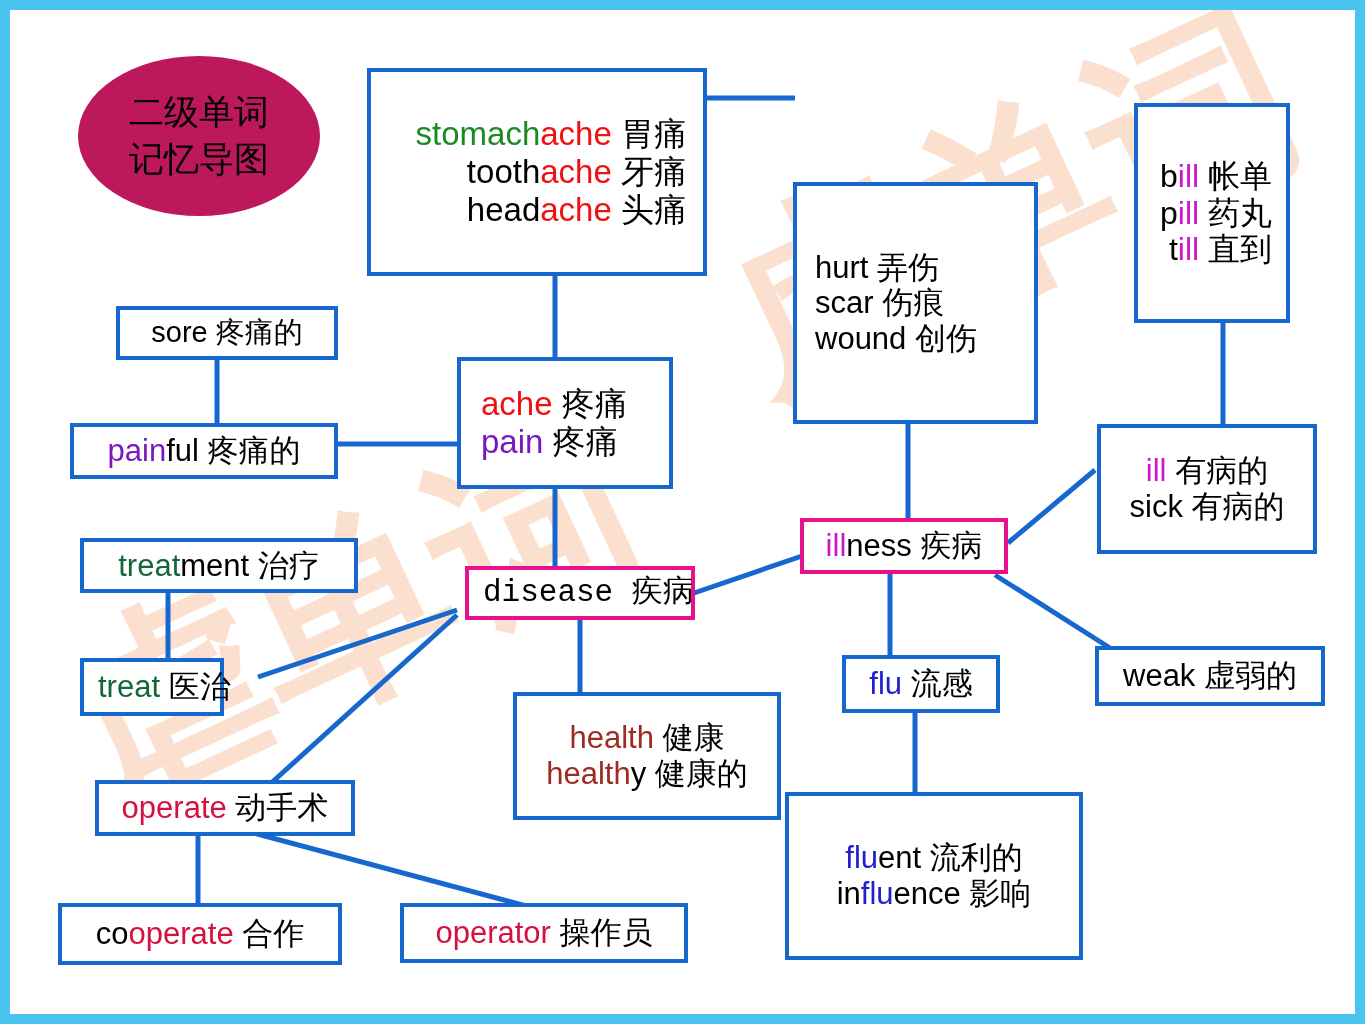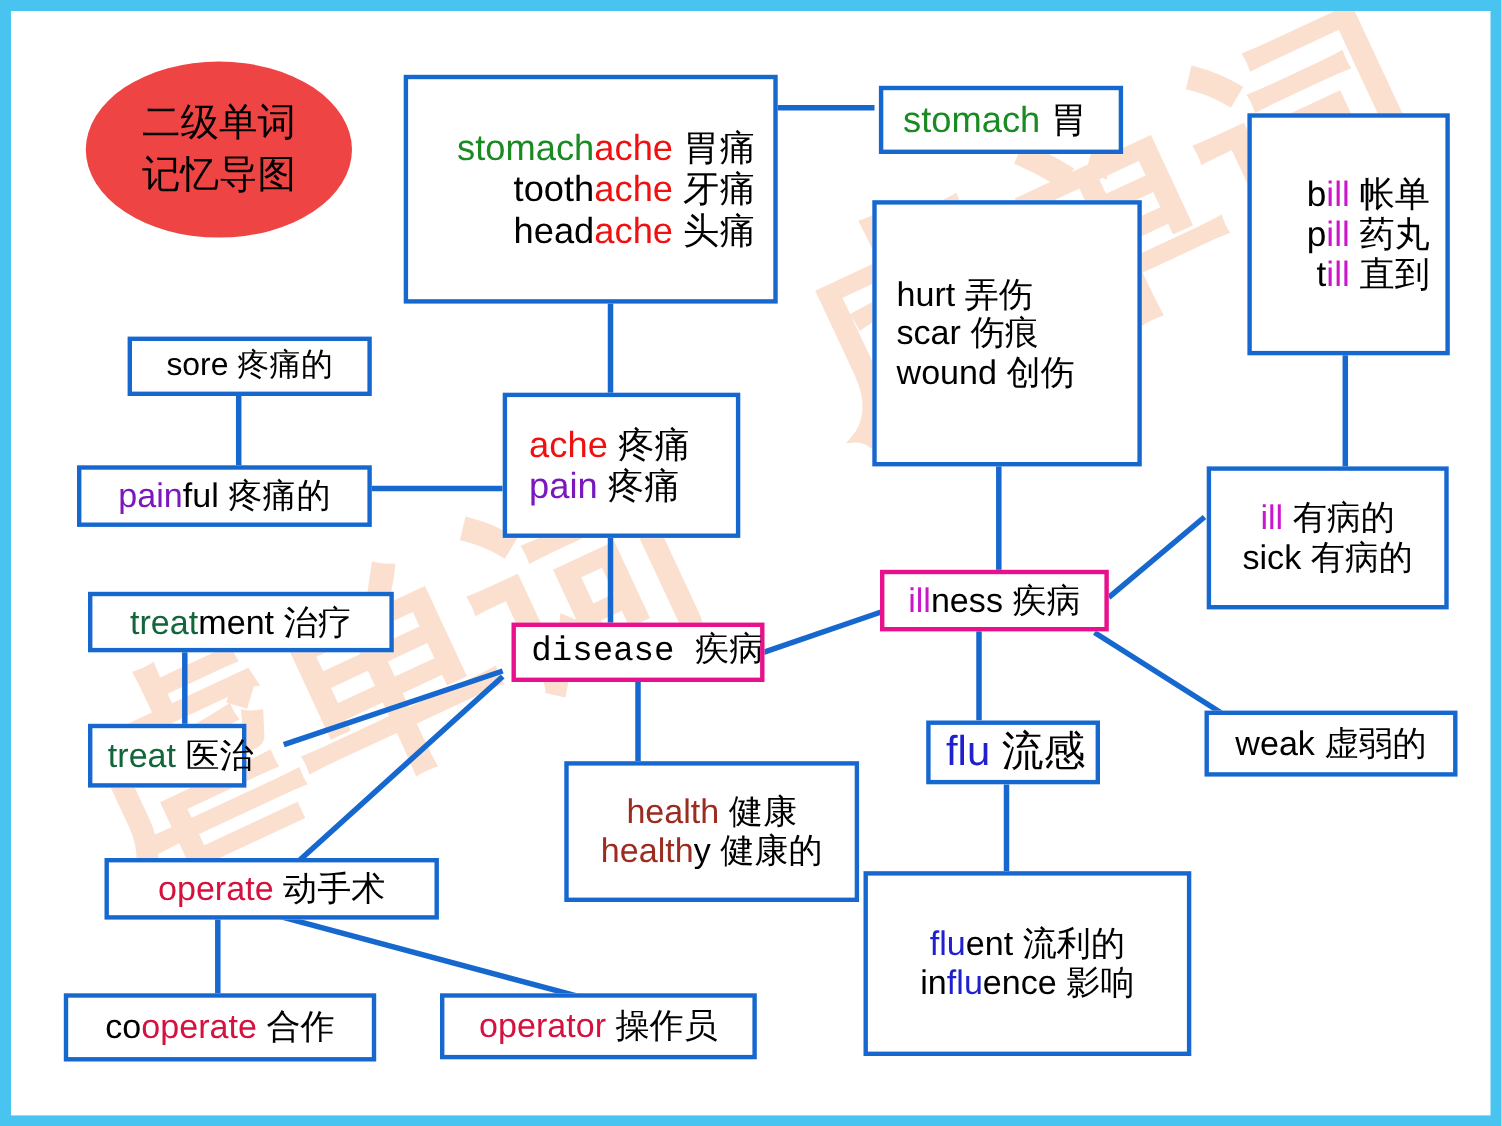--- a/index.html
+++ b/index.html
@@ -59,21 +59,21 @@
   .c-magenta{color:#cc16cc;}
   .c-blue{color:#2020cf;}
   .c-darkred{color:#9c2b20;}
   .c-black{color:#000;}
 
   
   .title-ellipse{
     position:absolute;
     left:68px;top:46px;
     width:242px;height:160px;
-    background:#ef4444;
+    background:#be185d;
     border-radius:50%;
     display:flex;flex-direction:column;
     align-items:center;justify-content:center;
     z-index:6;
   }
   .title-ellipse span{
     font-size:35px;color:#000;line-height:1.35;
     font-family:"DejaVu Sans",sans-serif;
   }
 
@@ -138,25 +138,22 @@
     <span>二级单词</span>
     <span>记忆导图</span>
   </div>
 
   <div class="node" style="left:357px;top:58px;width:340px;height:208px;padding:12px 16px;font-size:33px;text-align:right;">
       <span class="line"><span class="c-green">stomach</span><span class="c-red">ache</span><span class="c-black"> 胃痛</span></span>
       <span class="line"><span class="c-black">tooth</span><span class="c-red">ache</span><span class="c-black"> 牙痛</span></span>
       <span class="line"><span class="c-black">head</span><span class="c-red">ache</span><span class="c-black"> 头痛</span></span>
     </div>
 
-  <div class="node" style="left:789px;top:68px;width:222px;height:62px;padding:0 18px;font-size:33px;text-align:left;">
-      <span class="line"><span class="c-green">stomach</span><span class="c-black"> 胃</span></span>
-    </div>
-
-  <div class="node" style="left:1124px;top:93px;width:184px;height:220px;padding:10px 14px;font-size:32px;text-align:right;">
+
+  <div class="node" style="left:1124px;top:93px;width:156px;height:220px;padding:10px 14px;font-size:32px;text-align:right;">
       <span class="line"><span class="c-black">b</span><span class="c-magenta">ill</span><span class="c-black"> 帐单</span></span>
       <span class="line"><span class="c-black">p</span><span class="c-magenta">ill</span><span class="c-black"> 药丸</span></span>
       <span class="line"><span class="c-black">t</span><span class="c-magenta">ill</span><span class="c-black"> 直到</span></span>
     </div>
 
   <div class="node" style="left:783px;top:172px;width:245px;height:242px;padding:12px 18px;font-size:31px;text-align:left;">
       <span class="line"><span class="c-black">hurt 弄伤</span></span>
       <span class="line"><span class="c-black">scar 伤痕</span></span>
       <span class="line"><span class="c-black">wound 创伤</span></span>
     </div>
@@ -188,39 +185,39 @@
     </div>
 
   <div class="node" style="left:70px;top:648px;width:144px;height:58px;padding:12px 14px;font-size:31px;text-align:center;">
       <span class="line"><span class="c-dgreen">treat</span><span class="c-black"> 医治</span></span>
     </div>
 
   <div class="node pink" style="left:455px;top:556px;width:230px;height:54px;padding:0 14px;font-size:31px;text-align:center;font-family:Liberation Mono, monospace;">
       <span class="line"><span class="c-black">disease 疾病</span></span>
     </div>
 
-  <div class="node" style="left:832px;top:645px;width:158px;height:58px;padding:12px 14px;font-size:38px;text-align:center;">
+  <div class="node" style="left:832px;top:645px;width:158px;height:58px;padding:12px 14px;font-size:31px;text-align:center;">
       <span class="line"><span class="c-blue">flu</span><span class="c-black"> 流感</span></span>
     </div>
 
   <div class="node" style="left:1085px;top:636px;width:230px;height:60px;padding:0 14px;font-size:31px;text-align:center;">
       <span class="line"><span class="c-black">weak 虚弱的</span></span>
     </div>
 
   <div class="node" style="left:457px;top:682px;width:268px;height:128px;padding:6px 14px;font-size:31px;text-align:center;margin-left:46px;">
       <span class="line"><span class="c-darkred">health</span><span class="c-black">  健康</span></span>
       <span class="line"><span class="c-darkred">health</span><span class="c-black">y 健康的</span></span>
     </div>
 
   <div class="node" style="left:775px;top:782px;width:298px;height:168px;padding:10px 16px;font-size:31px;text-align:center;">
       <span class="line"><span class="c-blue">flu</span><span class="c-black">ent 流利的</span></span>
       <span class="line"><span class="c-black">in</span><span class="c-blue">flu</span><span class="c-black">ence  影响</span></span>
     </div>
 
-  <div class="node" style="left:85px;top:770px;width:304px;height:56px;padding:0 14px;font-size:31px;text-align:center;">
+  <div class="node" style="left:85px;top:770px;width:260px;height:56px;padding:0 14px;font-size:31px;text-align:center;">
       <span class="line"><span class="c-crimson">operate</span><span class="c-black"> 动手术</span></span>
     </div>
 
   <div class="node" style="left:48px;top:893px;width:284px;height:62px;padding:4px 10px;font-size:31px;text-align:center;">
       <span class="line"><span class="c-black">co</span><span class="c-crimson">operate</span><span class="c-black"> 合作</span></span>
     </div>
 
   <div class="node" style="left:390px;top:893px;width:288px;height:60px;padding:0 10px;font-size:31px;text-align:center;">
       <span class="line"><span class="c-crimson">operator</span><span class="c-black"> 操作员</span></span>
     </div>

